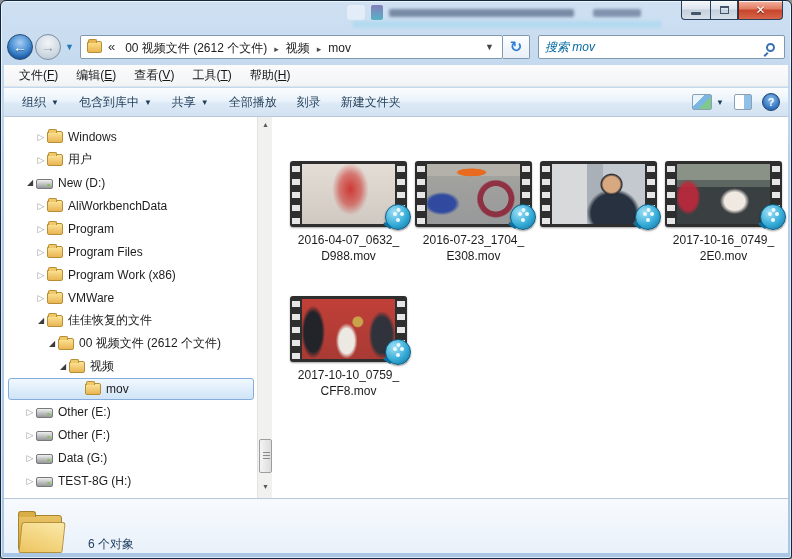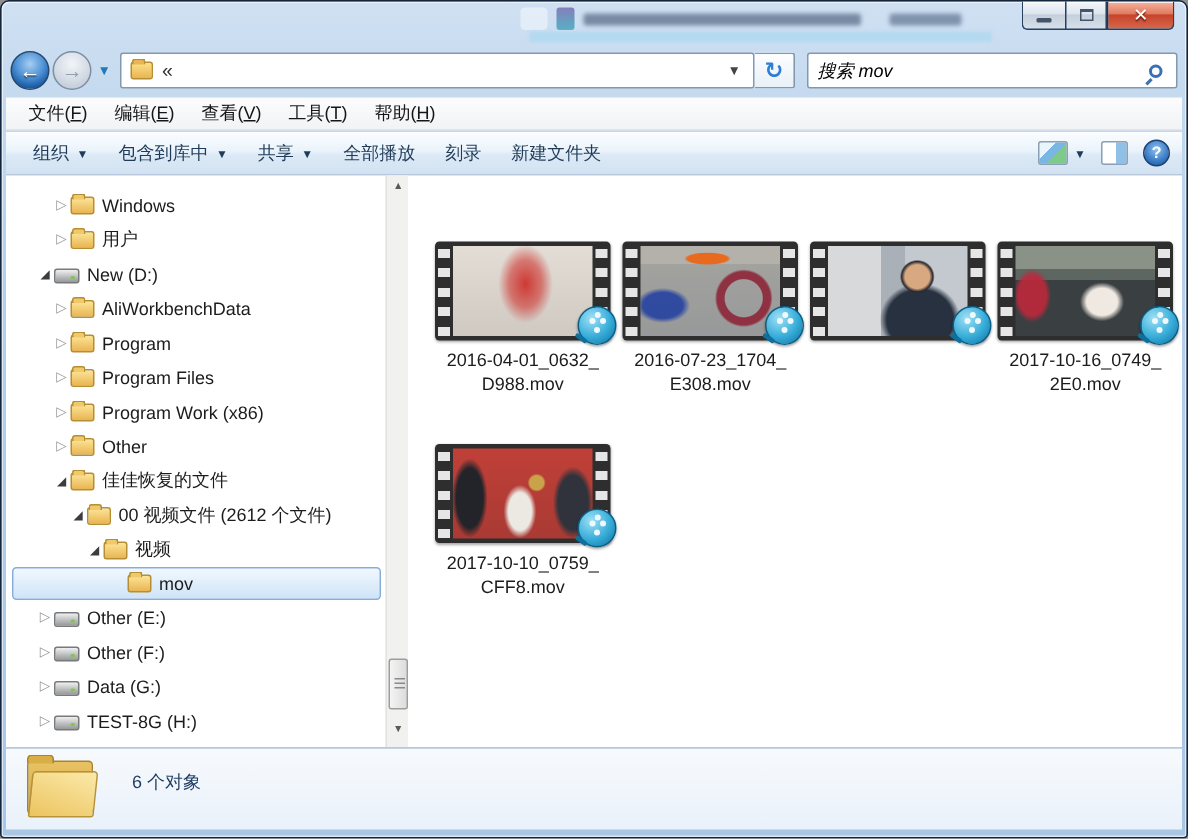--- a/index.html
+++ b/index.html
@@ -37,21 +37,21 @@
   .addrbar{flex:1;height:24px;background:#fff;border:1px solid #8199ae;border-radius:2px;display:flex;align-items:center;padding:0 4px;overflow:hidden;}
   .mini-folder{width:15px;height:12px;background:linear-gradient(180deg,#fbe089,#e9b553);border:1px solid #b68f35;border-radius:2px;position:relative;flex:none;margin:0 4px 0 2px;}
   .mini-folder::before{content:"";position:absolute;left:0;top:-3px;width:7px;height:3px;background:#e9b553;border:1px solid #b68f35;border-bottom:none;border-radius:2px 2px 0 0;}
   .crumb-overflow{font-size:13px;color:#333;margin:0 6px 2px 2px;}
   .crumb{font-size:12px;color:#1c1c1c;padding:2px 4px;white-space:nowrap;cursor:default;}
   .crumb-sep{font-size:9px;color:#4a4a4a;padding:0 3px;}
   .addr-drop{margin-left:auto;color:#444;font-size:9px;padding:0 4px;}
   .refreshbtn{width:27px;height:24px;border:1px solid #8199ae;border-left:none;border-radius:0 2px 2px 0;background:linear-gradient(180deg,#fdfeff,#e9f0f7);
     display:flex;align-items:center;justify-content:center;color:#2e7fd4;font-size:15px;font-weight:bold;flex:none;margin-right:8px;}
   .searchbox{width:247px;height:24px;background:#fff;border:1px solid #8199ae;border-radius:2px;display:flex;align-items:center;padding:0 6px;flex:none;}
-  .search-text{flex:1;font-size:12px;font-style:italic;color:#000000;white-space:nowrap;overflow:hidden;}
+  .search-text{flex:1;font-size:12px;font-style:italic;color:#0369a1;white-space:nowrap;overflow:hidden;}
   .mag{width:9px;height:9px;border:2px solid #3a71b5;border-radius:50%;position:relative;flex:none;margin-right:3px;}
   .mag::after{content:"";position:absolute;width:2px;height:5px;background:#3a71b5;left:-3px;top:7px;transform:rotate(45deg);}
   
   .menubar{position:absolute;left:3px;right:3px;top:64px;height:22px;background:linear-gradient(180deg,#fcfcfd,#f1f3f5);
     border-bottom:1px solid #dfe5ec;display:flex;align-items:center;padding-left:6px;}
   .menuitem{font-size:12px;color:#161616;padding:2px 9px;cursor:default;}
   .menuitem u{text-decoration:underline;}
   
   .cmdbar{position:absolute;left:3px;right:3px;top:87px;height:29px;
     background:linear-gradient(180deg,#fbfdfe 0%,#eaf3fb 45%,#dce9f6 55%,#d3e2f2 100%);
@@ -113,21 +113,21 @@
   .scene-car{background:radial-gradient(ellipse 18% 40% at 12% 55%,rgba(190,40,60,.9) 0 55%,transparent 75%),
     radial-gradient(ellipse 22% 30% at 62% 62%,#efe9e2 0 50%,transparent 72%),
     linear-gradient(180deg,#8a9288 0 26%,#5d6660 26% 38%,#3a3f41 38%);}
   .scene-room{background:radial-gradient(ellipse 16% 55% at 12% 55%,#22242a 0 60%,transparent 80%),
     radial-gradient(ellipse 18% 50% at 86% 60%,#30333b 0 60%,transparent 80%),
     radial-gradient(ellipse 15% 38% at 48% 70%,#ece8e2 0 55%,transparent 78%),
     radial-gradient(circle at 60% 38%,#caa24a 0 7%,transparent 9%),
     linear-gradient(180deg,#c04038,#a93a34);}
   
   .details{position:absolute;left:3px;right:3px;top:497px;height:55px;border-top:1px solid #b8c8da;
-    background:linear-gradient(180deg,#f7fafd,#e9f1fa);display:flex;align-items:flex-start;padding:6px 0 0 14px;}
+    background:linear-gradient(180deg,#f7fafd,#e9f1fa);display:flex;align-items:flex-end;padding:6px 0 0 14px;}
   .big-folder{width:46px;height:38px;position:relative;flex:none;margin-top:2px;}
   .big-folder .bk{position:absolute;left:0;top:0;width:44px;height:36px;background:linear-gradient(180deg,#e8c264,#d3a63e);border:1px solid #a8832f;border-radius:3px;}
   .big-folder .bk::before{content:"";position:absolute;left:-1px;top:-5px;width:16px;height:5px;background:#d9ae47;border:1px solid #a8832f;border-bottom:none;border-radius:3px 3px 0 0;}
   .big-folder .fr{position:absolute;left:2px;top:7px;width:44px;height:31px;background:linear-gradient(200deg,#fbe9a9,#ecc45f);border:1px solid #b8923a;border-radius:3px 3px 2px 2px;transform:skewX(-6deg);}
   .dtext{font-size:12px;color:#1e3b5f;margin:8px 0 0 24px;}
 </style>
 </head>
 <body>
 
 <div class="window">
@@ -156,20 +156,21 @@
     <div class="navbtn back">
         <span>←</span>
       </div>
     <div class="navbtn fwd">
         <span>→</span>
       </div>
     <div class="navdrop">▼</div>
     <div class="addrbar">
       <div class="mini-folder"></div>
       <span class="crumb-overflow">«</span>
+      <span id="crumbs"><span class="crumb">00 视频文件  (2612 个文件)</span><span class="crumb-sep">▸</span><span class="crumb">视频</span><span class="crumb-sep">▸</span><span class="crumb">mov</span></span>
       <span class="addr-drop">▼</span>
     </div>
     <div class="refreshbtn">
         <span>↻</span>
       </div>
     <div class="searchbox">
       <span class="search-text">搜索 mov</span>
       <span class="mag"></span>
     </div>
   </div>
@@ -249,21 +250,21 @@
     <span class="tlabel">Program Files</span>
   </div>
         <div class="trow" style="padding-left: 31px;">
     <span class="twist">▷</span>
     <span class="ticon icon-folder"></span>
     <span class="tlabel">Program Work (x86)</span>
   </div>
         <div class="trow" style="padding-left: 31px;">
     <span class="twist">▷</span>
     <span class="ticon icon-folder"></span>
-    <span class="tlabel">Other</span>
+    <span class="tlabel">VMWare</span>
   </div>
         <div class="trow" style="padding-left: 31px;">
     <span class="twist expanded">◢</span>
     <span class="ticon icon-folder"></span>
     <span class="tlabel">佳佳恢复的文件</span>
   </div>
         <div class="trow" style="padding-left: 42px;">
     <span class="twist expanded">◢</span>
     <span class="ticon icon-folder"></span>
     <span class="tlabel">00 视频文件  (2612 个文件)</span>
@@ -306,21 +307,21 @@
     </div>
     <div class="filespane">
       <div class="fgrid" id="fgrid">
           <div class="fitem">
     <div class="thumb">
       <div class="timg scene-redchar"></div>
       <div class="strip l"></div>
       <div class="strip r"></div>
       <div class="badge"></div>
     </div>
-    <div class="fname">2016-04-01_0632_D988.mov</div>
+    <div class="fname">2016-04-07_0632_D988.mov</div>
   </div>
           <div class="fitem">
     <div class="thumb">
       <div class="timg scene-crowd"></div>
       <div class="strip l"></div>
       <div class="strip r"></div>
       <div class="badge"></div>
     </div>
     <div class="fname">2016-07-23_1704_E308.mov</div>
   </div>

